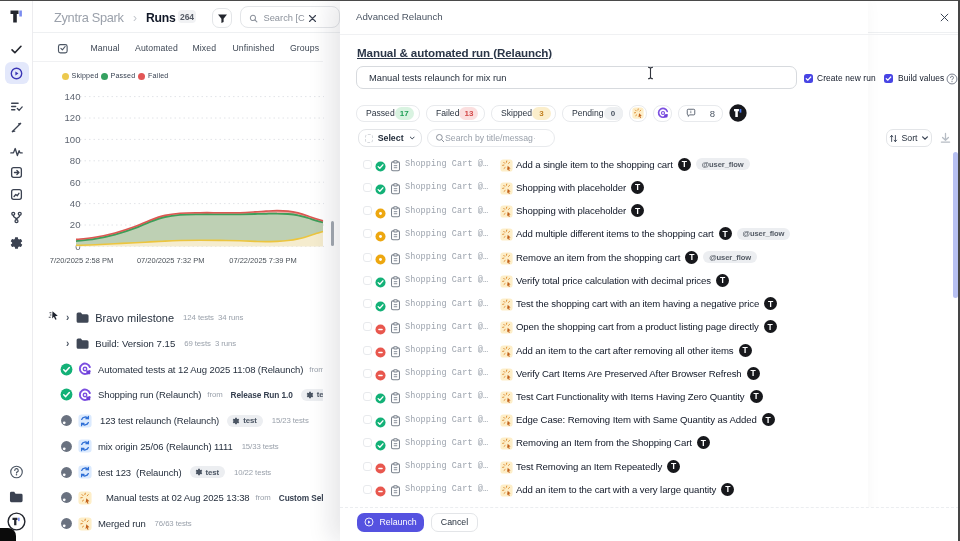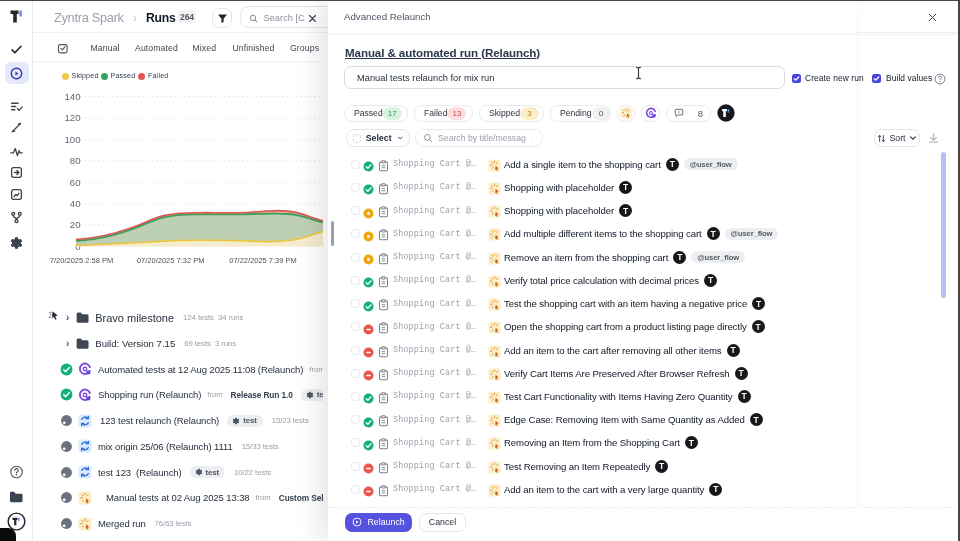--- a/index.html
+++ b/index.html
@@ -28,34 +28,34 @@
 .ldot { width:7px; height:7px; border-radius:50%; display:inline-block; margin-right:2.5px; }
 
 .runrow { position:absolute; left:36px; width:287px; height:25px; display:flex; align-items:center; font-size:9.5px; color:#26303e; overflow:hidden; white-space:nowrap; letter-spacing:-0.1px; }
 .runrow > * { flex-shrink:0; }
 .runrow .cnt { color:#9aa1ab; font-size:7.8px; margin-left:9px; }
 .runrow .from { color:#9aa1ab; font-size:7.8px; margin-left:6px; }
 .runrow .fromb { color:#374151; font-size:8.3px; font-weight:700; margin-left:8px; }
 .pill-test { display:inline-flex; align-items:center; background:#eceef1; color:#4b5563; font-size:7.8px; font-weight:700; border-radius:7px; padding:1.5px 6px 1.5px 5px; margin-left:8px; gap:3px; }
 .chev { color:#4b5563; font-size:10px; margin:0 7px 0 0; font-weight:700; }
 
-.drawer { position:absolute; left:328px; top:0; width:528px; height:541px; background:#fff; box-shadow:-10px 0 22px rgba(15,23,42,0.10); z-index:20; }
+.drawer { position:absolute; left:340px; top:0; width:528px; height:541px; background:#fff; box-shadow:-10px 0 22px rgba(15,23,42,0.10); z-index:20; }
 .dhdr { position:absolute; left:0; top:0; width:634px; height:35px; border-bottom:1px solid #f0f1f3; }
 .dtitle { position:absolute; left:16px; top:11px; font-size:9.7px; color:#4b5563; }
 .dclose { position:absolute; right:23px; top:9px; font-size:15px; color:#374151; }
 .h2 { position:absolute; left:17px; top:45.5px; font-size:11.6px; font-weight:700; color:#2b3648; letter-spacing:-0.1px;text-decoration:underline; }
 .nameinput { position:absolute; left:16px; top:66px; width:441px; height:23px; border:1px solid #d7dade; border-radius:7px; background:#fff; font-size:9.3px; color:#1f2937; display:flex; align-items:center; padding-left:12px; }
 .chk { width:9px; height:9px; background:#4845e4; border-radius:2.5px; display:inline-flex; align-items:center; justify-content:center; }
 .chklbl { font-size:8.4px; color:#111827; font-weight:500; letter-spacing:0.1px; }
 .chiprow { position:absolute; left:16px; top:104px; display:flex; align-items:center; gap:6px; }
 .chip { height:17px; border:1px solid #e8eaed; border-radius:8px; background:#fff; display:flex; align-items:center; justify-content:space-between; font-size:8.6px; font-weight:500; color:#2b3440; padding:0 6px 0 9px; box-sizing:border-box; }
-.chip .num { font-size:8px; font-weight:400; border-radius:6.5px; height:13px; min-width:19px; display:inline-flex; align-items:center; justify-content:center; box-sizing:border-box; }
+.chip .num { font-size:8px; font-weight:700; border-radius:6.5px; height:13px; min-width:19px; display:inline-flex; align-items:center; justify-content:center; box-sizing:border-box; }
 .toolrow { position:absolute; left:16px; top:129px; width:600px; height:19px; }
 .selbtn { position:absolute; left:2px; top:0; width:64px; height:18px; border:1px solid #e3e5e8; border-radius:8px; display:flex; align-items:center; padding:0 6px; font-size:8.8px; font-weight:700; color:#1f2937; gap:5px; }
-.sch2 { position:absolute; left:71px; top:0; width:128px; height:18px; border:1px solid #e8eaed; border-radius:9px; display:flex; align-items:center; padding:0 7px; color:#9aa1ab; font-size:8.7px; gap:5px; white-space:nowrap; overflow:hidden; }
+.sch2 { position:absolute; left:71px; top:0; width:128px; height:18px; border:1px solid #e8eaed; border-radius:9px; display:flex; align-items:center; padding:0 7px; color:#9aa1ab; font-size:8.7px; white-space:nowrap; overflow:hidden; }
 .sortbtn { position:absolute; left:530px; top:0; width:46px; height:18px; border:1px solid #e3e5e8; border-radius:7px; display:flex; align-items:center; justify-content:center; font-size:8.8px; color:#1f2937; gap:3px; }
 .dlarrow { position:absolute; left:596px; top:2px; color:#b6bcc4; font-size:12px; }
 
 .trow { position:absolute; left:0; width:610px; height:23px; }
 .trow .cb { position:absolute; left:23px; top:7px; width:9px; height:9px; border:1px solid #e8eaed; border-radius:3px; }
 .trow .st { position:absolute; left:35px; top:5.5px; }
 .trow .clip { position:absolute; left:50px; top:5px; }
 .trow .mono { position:absolute; left:65px; top:6.5px; font-family:"Liberation Mono", monospace; font-size:8.5px; color:#9ca3ad; letter-spacing:0.1px; }
 .trow .spark { position:absolute; left:160px; top:5px; }
 .trow .tt { position:absolute; left:176px; top:0; height:23px; display:flex; align-items:center; font-size:9.6px; font-weight:500; color:#111827; letter-spacing:-0.1px; gap:5px; white-space:nowrap; }

